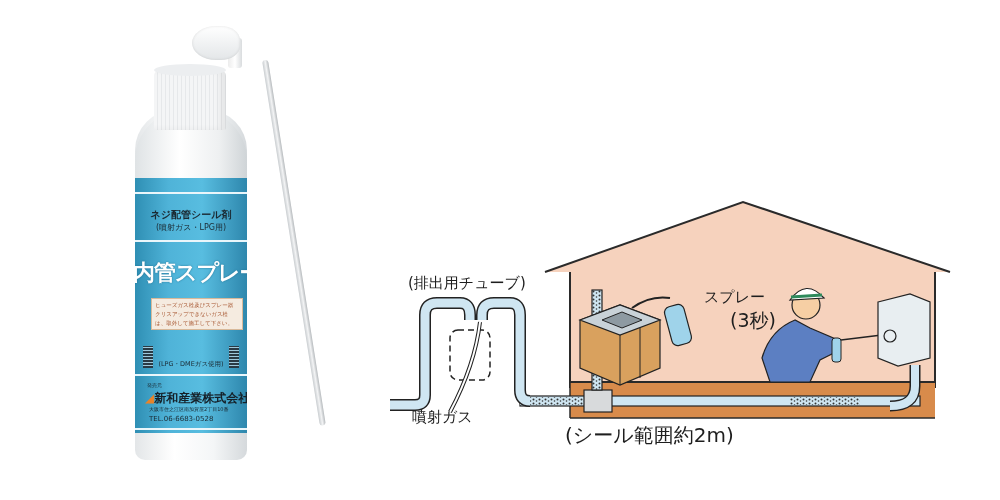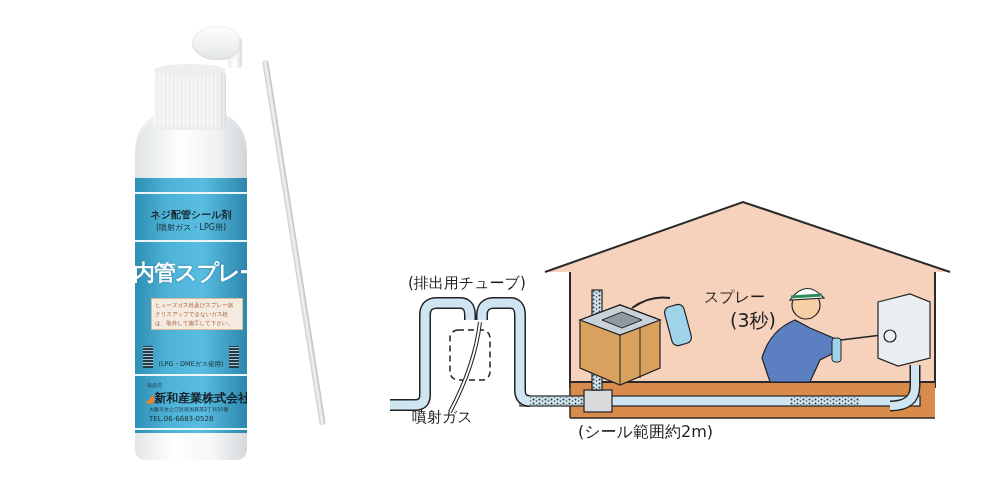--- a/index.html
+++ b/index.html
@@ -172,14 +172,14 @@
     <rect x="80" y="140" width="40" height="50" rx="8" fill="none" stroke="#222" stroke-width="1.5" stroke-dasharray="6,4"></rect>
 
     <path d="M110,132 Q105,175 80,222" fill="none" stroke="#222" stroke-width="4"></path>
     <path d="M110,132 Q105,175 80,222" fill="none" stroke="#ffffff" stroke-width="2"></path>
   </svg>
 
   <div class="diag-text" style="left:38px; top:84px; font-size:15px;">(排出用チューブ)</div>
   <div class="diag-text" style="left:334px; top:98px; font-size:15px;">スプレー</div>
   <div class="diag-text" style="left:360px; top:118px; font-size:19px;">(3秒)</div>
   <div class="diag-text" style="left:42px; top:218px; font-size:15px;">噴射ガス</div>
-  <div class="diag-text" style="left:208px; top:232px; font-size:16px;">(シール範囲約2m)</div>
+  <div class="diag-text" style="left:195px; top:232px; font-size:20px;">(シール範囲約2m)</div>
 </div>
 
 </body></html>

